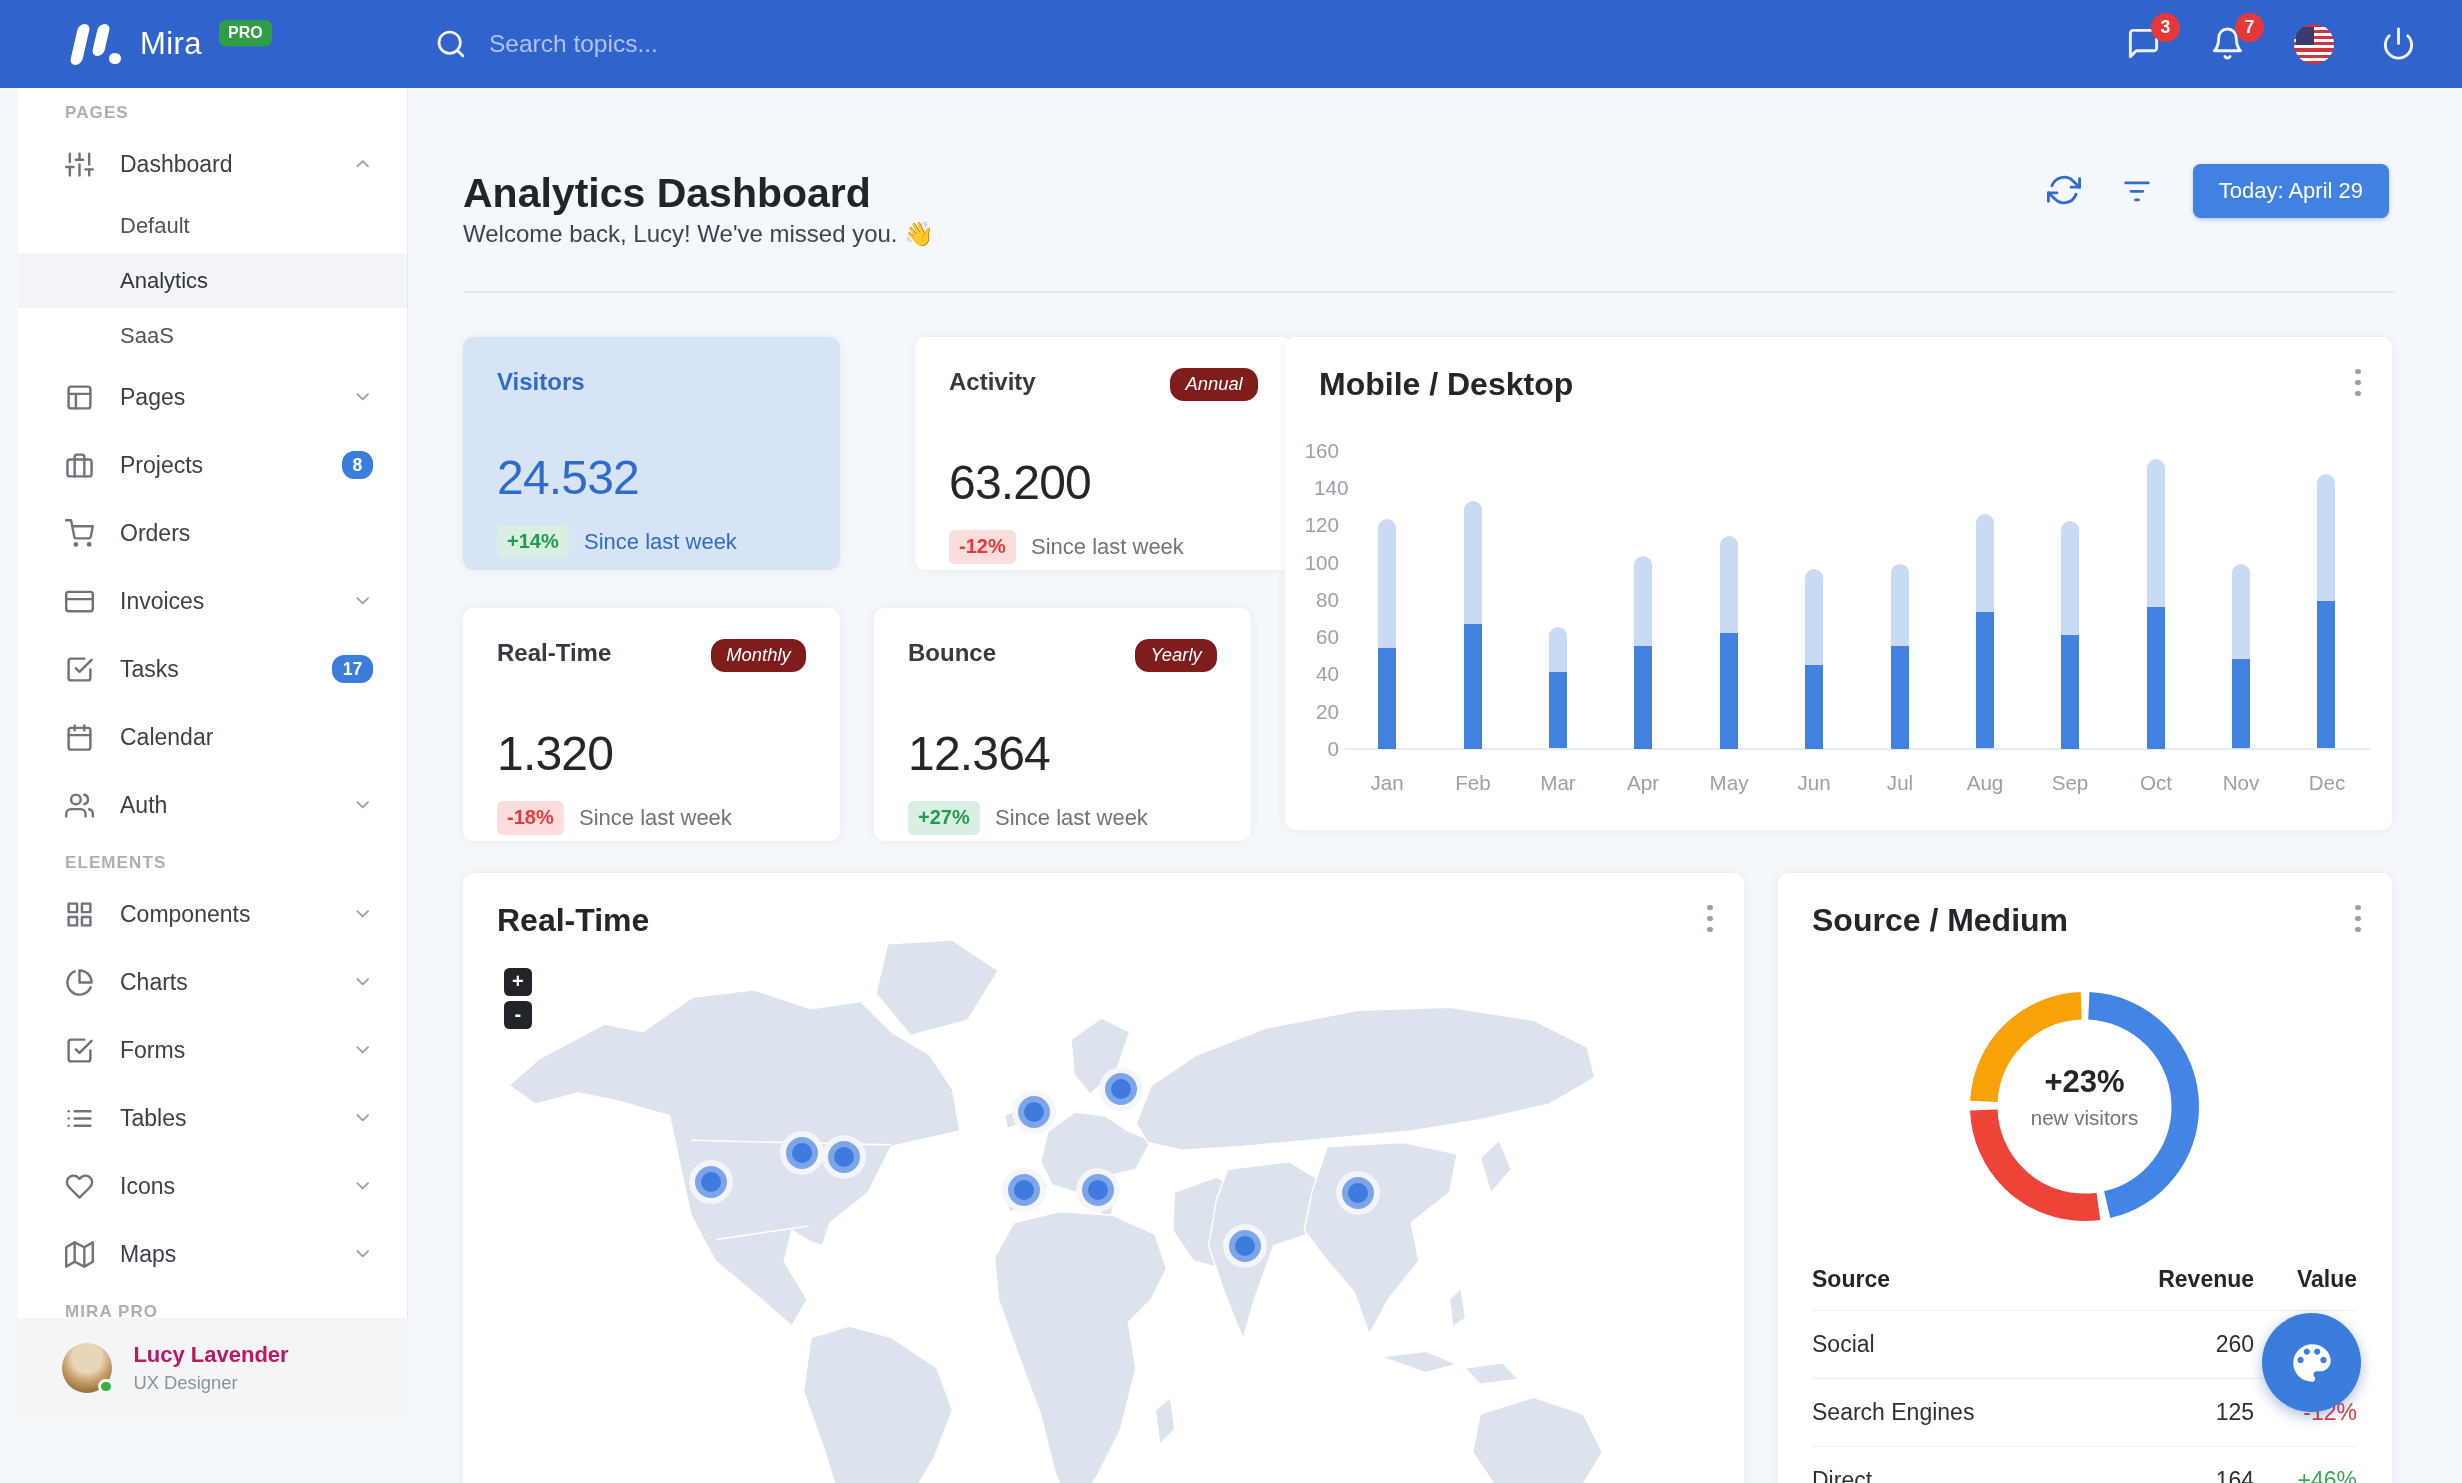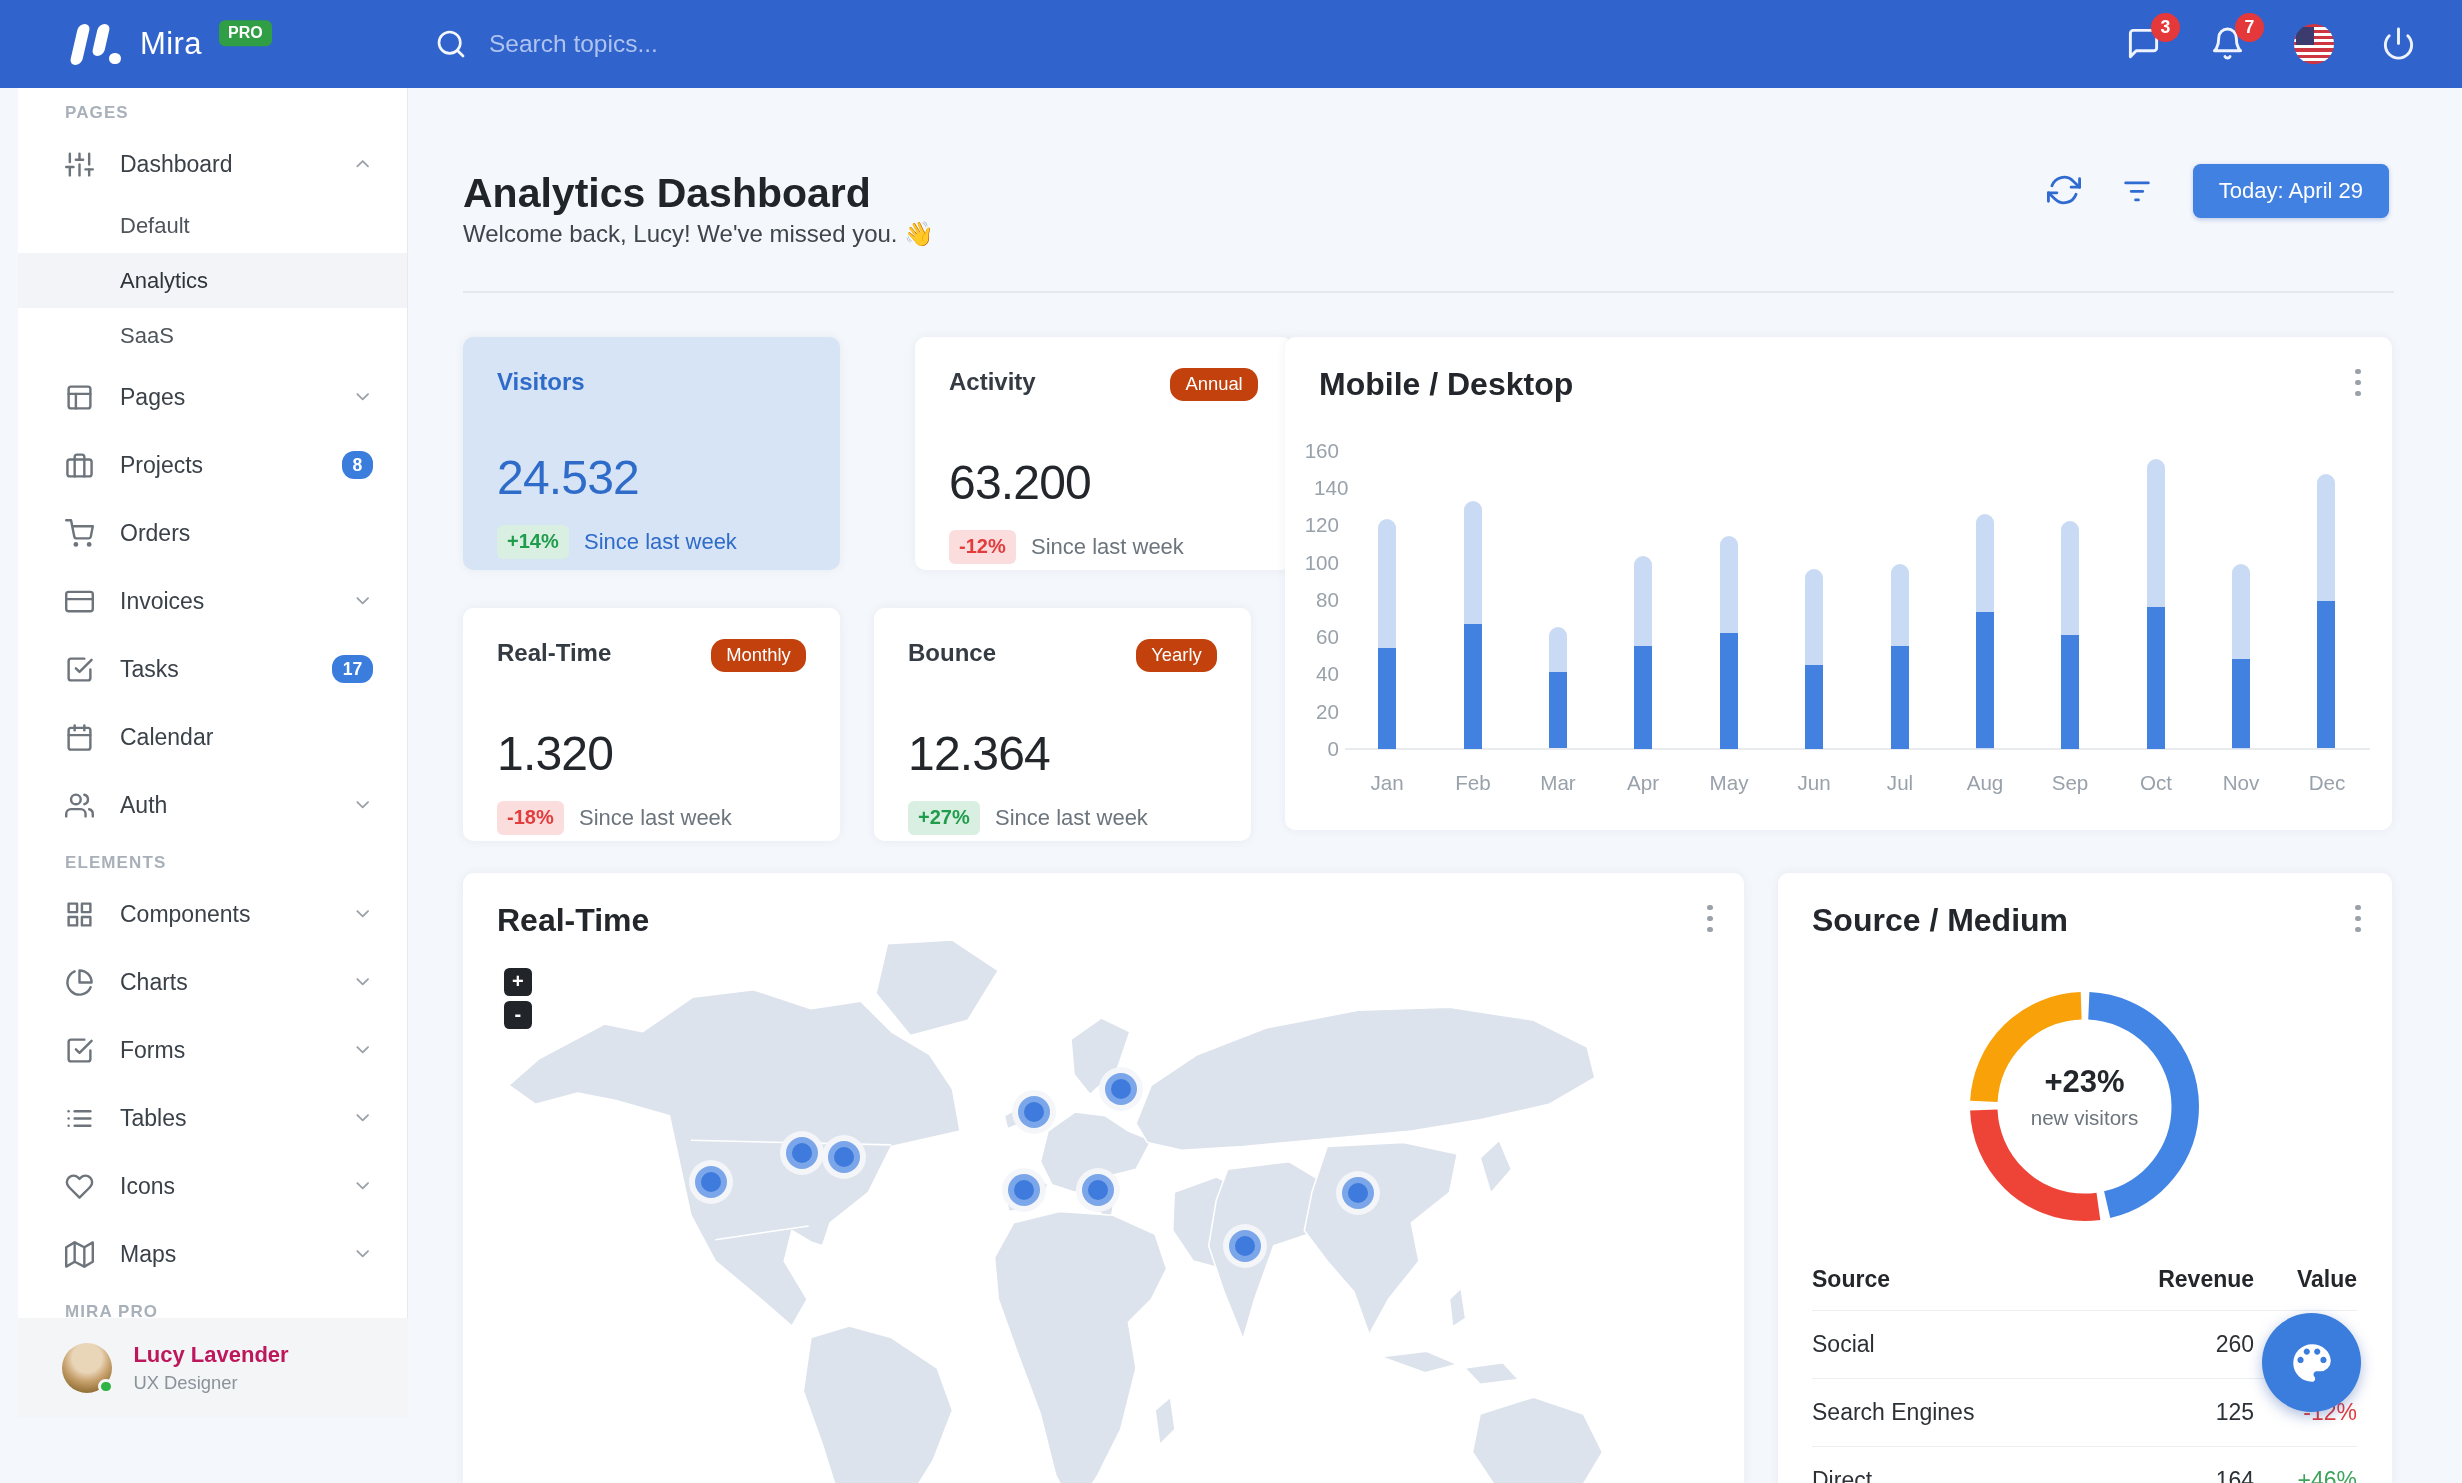--- a/index.html
+++ b/index.html
@@ -74,21 +74,21 @@
   .card{position:absolute;background:#fff;border-radius:10.7px;box-shadow:0 0 10.7px 0 rgba(33,40,50,.06);}
   .kebab{position:absolute;right:29px;top:32px;width:7.6px;cursor:pointer;display:flex;flex-direction:column;gap:5.4px;}
   .kebab i{width:5.4px;height:5.4px;border-radius:50%;background:#9aa1a9;}
 
   
   .stat-card{width:377px;height:233px;padding:31px 34px;display:flex;flex-direction:column;gap:20px;}
   .stat-card.highlight{background:#d7e4f6;}
   .stat-head{display:flex;align-items:flex-start;justify-content:space-between;}
   .stat-title{font-size:24px;font-weight:bold;color:#343b42;}
   .highlight .stat-title{color:#2f6bc9;}
-  .stat-tag{background:#c2410c;color:#fff;font-size:18.4px;border-radius:13.8px;padding:5.4px 15.3px;}
+  .stat-tag{background:#7f1d1d;color:#fff;font-size:18.4px;border-radius:13.8px;padding:5.4px 15.3px;font-style:italic;}
   .stat-value{font-size:48px;color:#23272b;margin-top:34px;letter-spacing:-0.8px;}
   .highlight .stat-value{color:#2f6bc9;}
   .stat-foot{margin-top:auto;display:flex;align-items:center;gap:15.3px;}
   .chg{font-size:20px;font-weight:bold;border-radius:6.1px;padding:5.4px 10px;}
   .chg.pos{color:#1f9d4d;background:#d9efe1;}
   .chg.neg{color:#e23c3c;background:#fbdddd;}
   .stat-period{font-size:22px;color:#6c757d;}
   .highlight .stat-period{color:#2f6bc9;}
 
   

